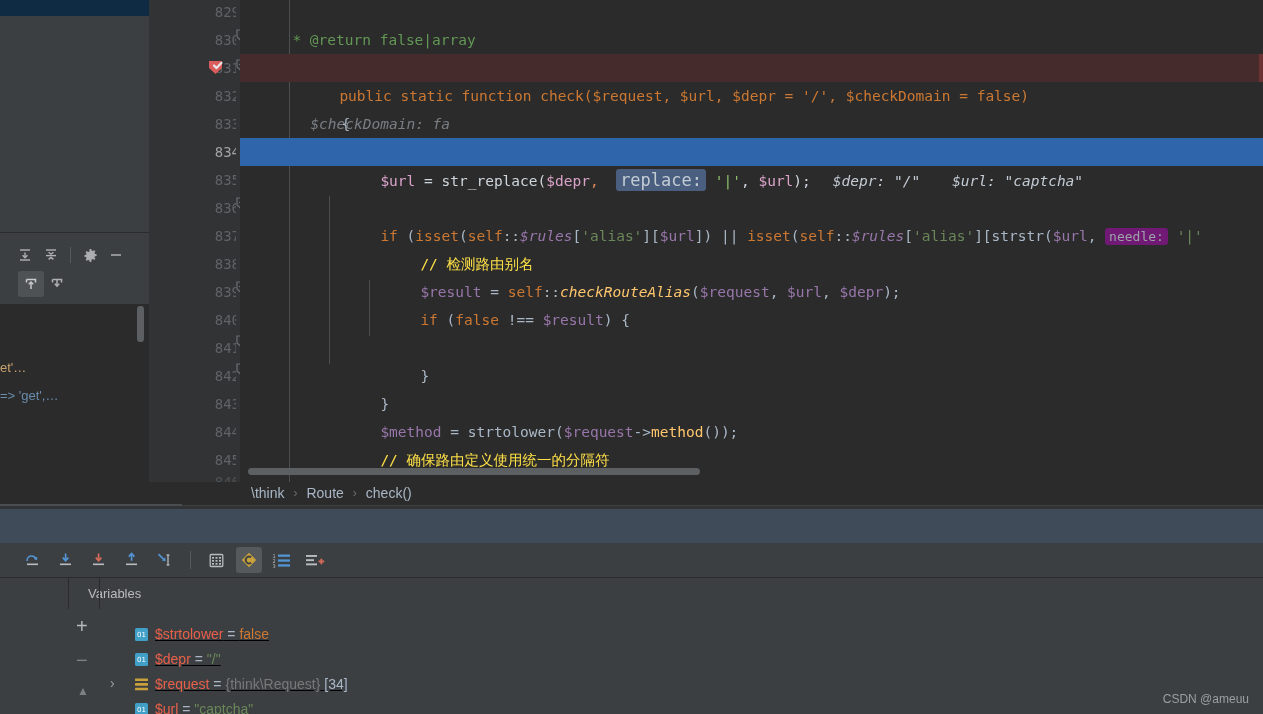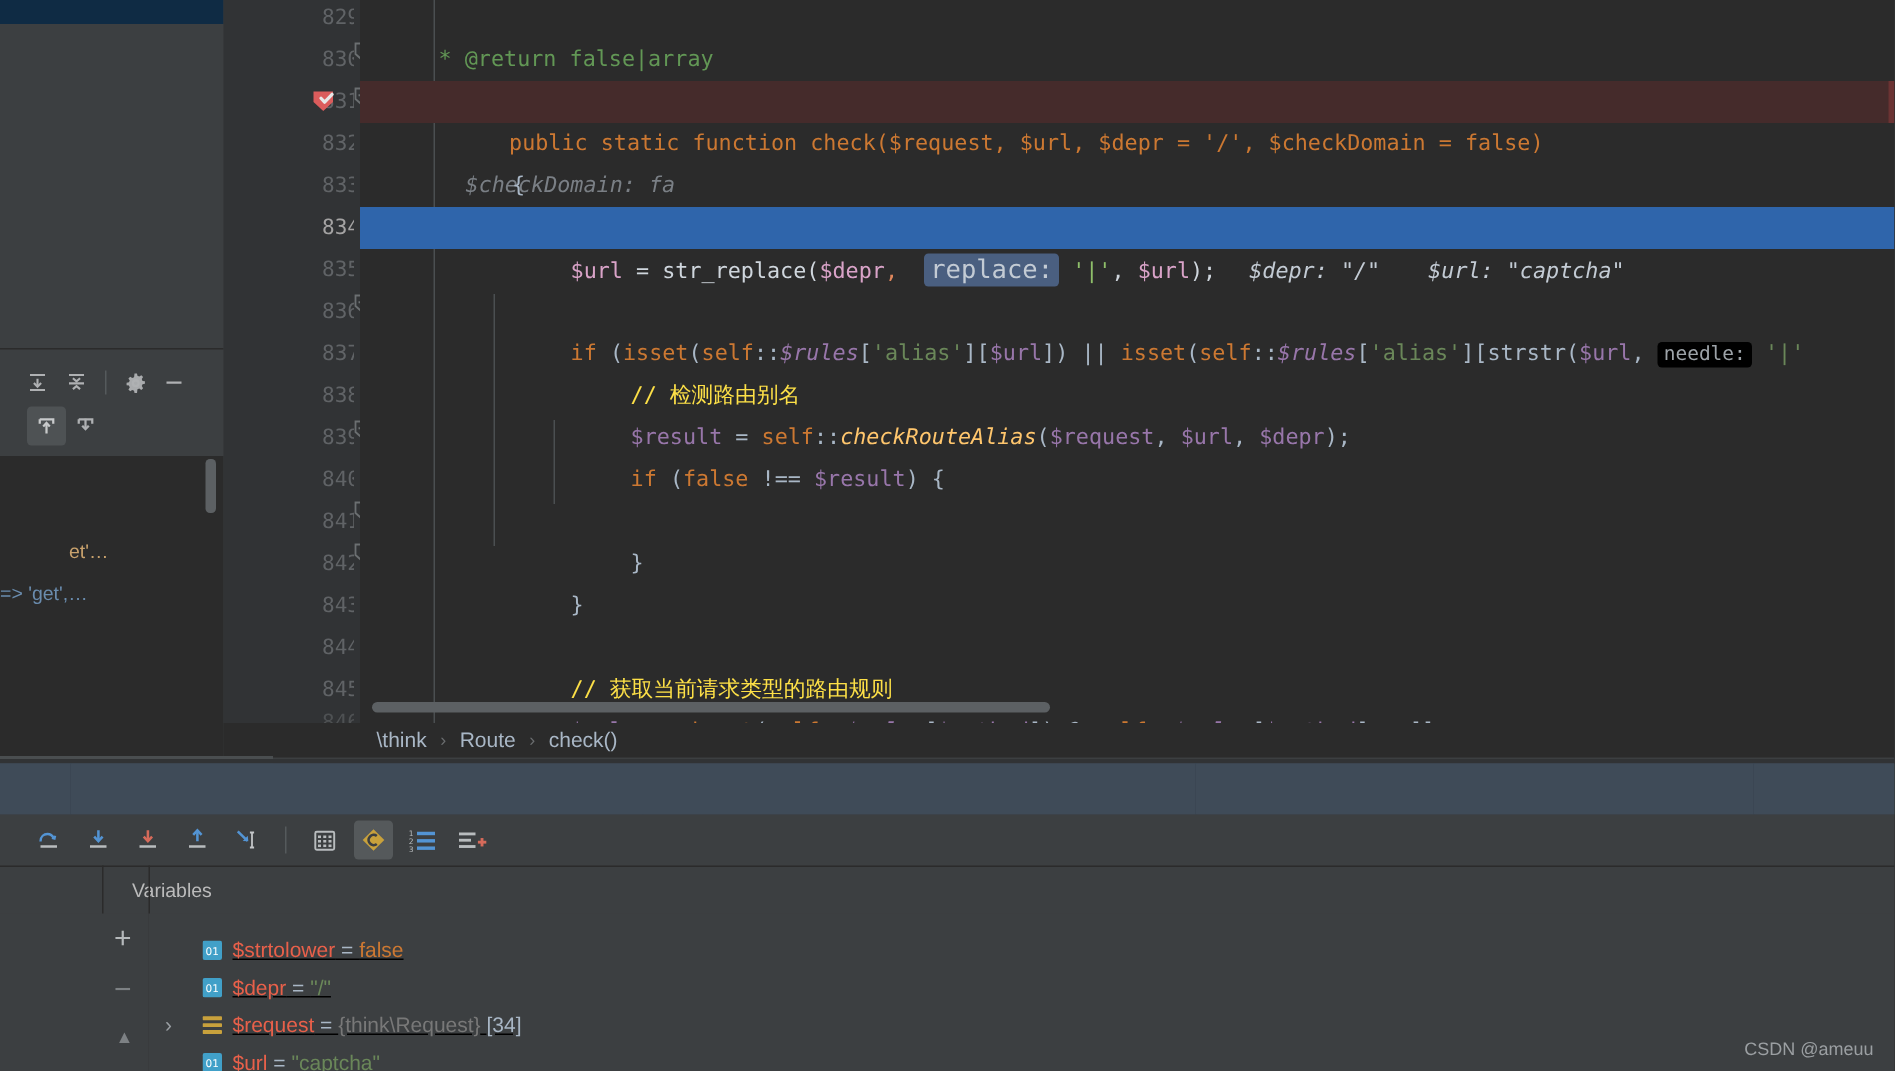--- a/index.html
+++ b/index.html
@@ -50,21 +50,21 @@
   
   .k{color:#cc7832;}            
   .fn{color:#ffc66d;}           
   .var{color:#9876aa;}          
   .varit{color:#9876aa;font-style:italic;}
   .pl{color:#a9b7c6;}           
   .str{color:#6a8759;}          
   .cm{color:#fde047;}           
   .doc{color:#629755;}
   .hint{color:#7a7f85;font-style:italic;}
-  .param-chip{background:#000000;color:#9da3a8;border-radius:3px;padding:1px 4px;
+  .param-chip{background:#701a75;color:#9da3a8;border-radius:3px;padding:1px 4px;
               font-style:normal;font-size:13px;}
   .param-chip-b{background:#4a5f80;color:#c3cbd4;border-radius:3px;padding:1px 4px;font-size:17px;}
   .bp{position:absolute;left:206px;width:20px;height:20px;}
 
   
   .indent{position:absolute;width:1px;background:#4b4f51;}
 
   
   .ed-hbar{left:248px;top:468px;width:452px;height:7px;background:#5c6063;border-radius:4px;}
 
@@ -173,21 +173,21 @@
               <path d="M3.5 3.5v3"></path>
               <path d="M8 3.2V10"></path>
               <path d="M5.8 7.8L8 10.1l2.2-2.3"></path>
             </g>
           </svg>
       </div>
     </div>
   </div>
 
   <div class="abs lp-body">
-    <div class="abs lp-txt orange" style="left:12px;top:56px;padding-left:34px;">et'…</div>
+    <div class="abs lp-txt orange" style="left:0px;top:56px;">et'…</div>
     <div class="abs lp-txt" style="left:0px;top:84px;color:#6a8cae;">=&gt; 'get',…</div>
   </div>
   <div class="abs lp-scroll"></div>
 
   <div class="abs ed-gutter">
     <div class="lnum" style="top:-2px;">829</div>
     <div class="lnum" style="top:26px;">830</div>
     <div class="lnum" style="top:54px;">831</div>
     <div class="lnum" style="top:82px;">832</div>
     <div class="lnum" style="top:110px;">833</div>
@@ -303,23 +303,26 @@
 
 
     <div class="codeline" style="top:334px;">
       <span class="pl" style="padding-left:128px;">}</span>
     </div>
 
     <div class="codeline" style="top:362px;">
       <span class="pl" style="padding-left:88px;">}</span>
     </div>
 
+    <div class="codeline" style="top:390px;">
+      <span class="var" style="padding-left:88px;">$method</span><span class="pl"> = strtolower(</span><span class="var">$request</span><span class="pl">-&gt;</span><span class="fn">method</span><span class="pl">());</span>
+    </div>
 
     <div class="codeline" style="top:418px;">
-      <span class="cm" style="padding-left:88px;">// 获取当前请求类型的路由规则</span>
+      <span class="cm" style="padding-left:88px;">// 确保路由定义使用统一的分隔符</span>
     </div>
 
     <div class="codeline" style="top:446px;">
       <span class="var" style="padding-left:88px;">$rules</span><span class="pl"> = </span><span class="k">isset</span><span class="pl">(</span><span class="k">self</span><span class="pl">::</span><span class="varit">$rules</span><span class="pl">[</span><span class="var">$method</span><span class="pl">]) ? </span><span class="k">self</span><span class="pl">::</span><span class="varit">$rules</span><span class="pl">[</span><span class="var">$method</span><span class="pl">] : [];</span>
     </div>
 
     <div class="codeline" style="top:472px;overflow:hidden;height:10px;line-height:12px;">
       
     </div>
   </div>

